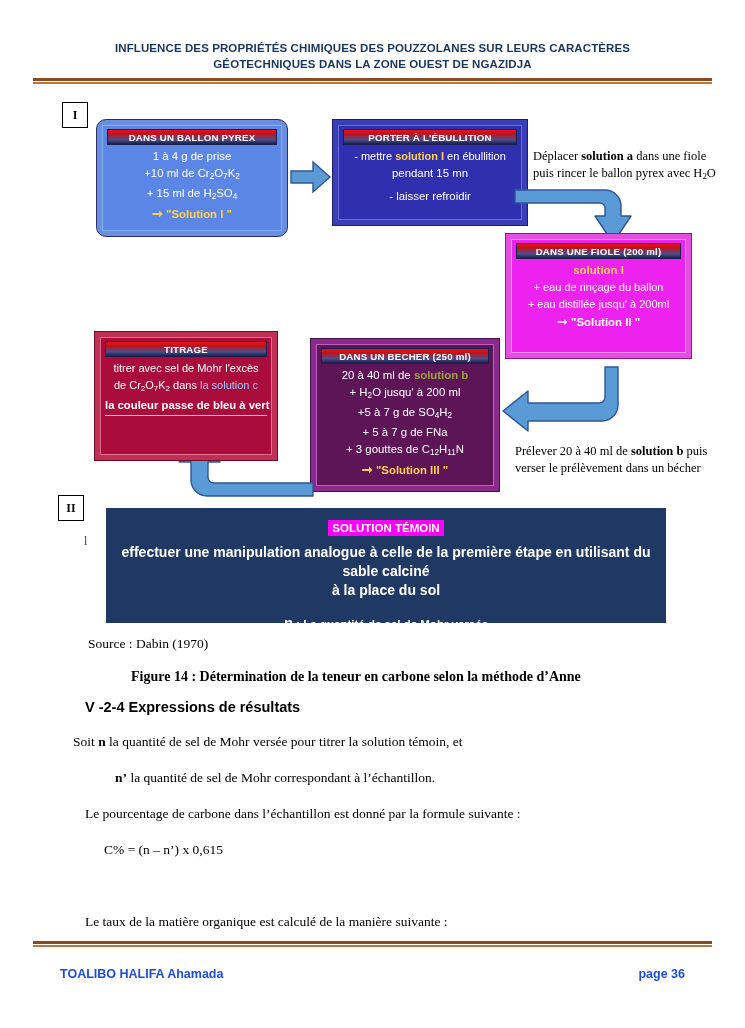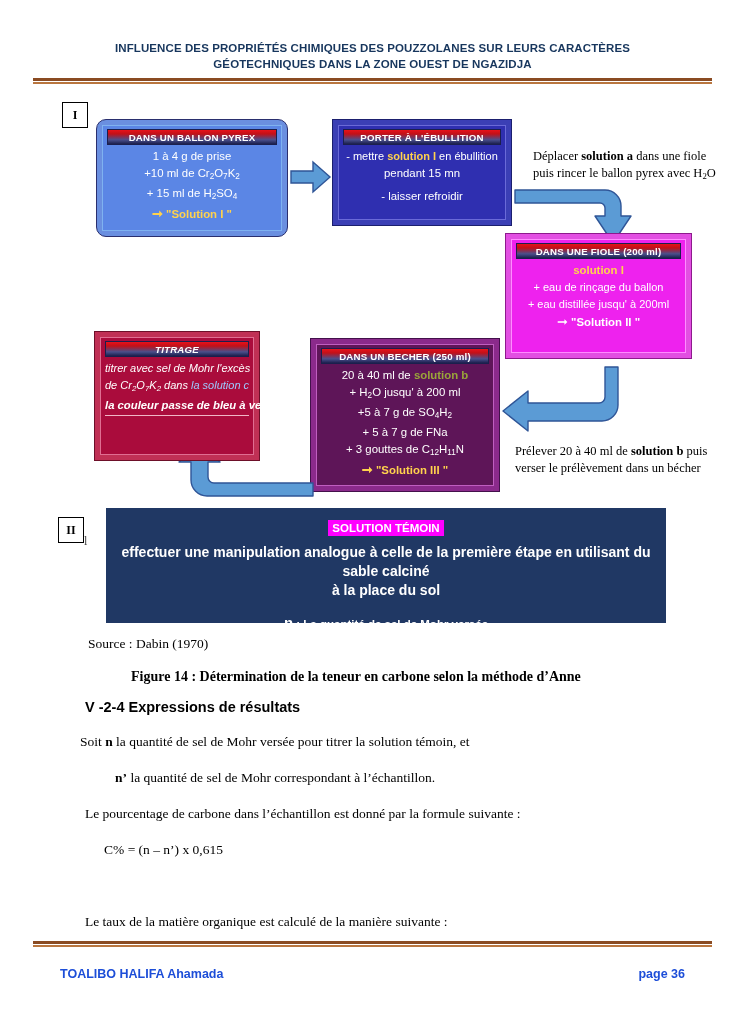--- a/index.html
+++ b/index.html
@@ -216,21 +216,21 @@
 </div>
 <div class="rule-top" style="top:78px">
   <div class="r1"></div>
     <div class="r2"></div>
     <div class="r3"></div>
 </div>
 
 <div class="step-marker" style="top:102px; left:62px;">
   <span>I</span>
 </div>
-<div class="step-marker" style="top:517px; left:58px;text-align:center;">
+<div class="step-marker" style="top:495px; left:58px;text-align:center;">
   <span>II</span>
 </div>
 <div class="tick-mark" style="top:534px; left:84px;">l</div>
 
 <div class="fbox box-blue" style="top:119px; left:96px; width:192px; height:118px;border-radius:10px;">
   <div class="inner">
     <div class="cap">DANS UN BALLON PYREX</div>
     <div class="line">1 à 4 g de prise</div>
     <div class="line">
       <span>+10 ml de Cr</span><sub>2</sub><span>O</span><sub>7</sub><span>K</span><sub>2</sub>
@@ -242,21 +242,21 @@
       <span class="arrow-glyph hl-yellow">➞</span>
       <span class="hl-yellow">"Solution I "</span>
     </div>
   </div>
 </div>
 
 <svg class="arrow" style="top:157px; left:289px;" width="44" height="40" viewBox="0 0 44 40">
   <polygon points="2,14 24,14 24,5 41,20 24,35 24,26 2,26" fill="#5b9bd5" stroke="#2f5597" stroke-width="1.4"></polygon>
 </svg>
 
-<div class="fbox box-darkblue" style="top:119px; left:332px; width:180px; height:107px;">
+<div class="fbox box-darkblue" style="top:119px; left:332px; width:196px; height:107px;">
   <div class="inner">
     <div class="cap">PORTER À L'ÉBULLITION</div>
     <div class="line" style="font-size:11px;">
       <span>- mettre </span><span class="hl-yellow">solution</span><span class="hl-yellow"> I</span><span> en ébullition</span>
     </div>
     <div class="line">pendant 15 mn</div>
     <div class="line" style="margin-top:6px;">- laisser refroidir</div>
   </div>
 </div>
 
@@ -311,21 +311,21 @@
       <span class="arrow-glyph hl-yellow">➞</span>
       <span class="hl-yellow">"Solution III "</span>
     </div>
   </div>
 </div>
 
 <svg class="arrow" style="top:440px; left:175px;" width="140" height="58" viewBox="0 0 140 58">
   <path d="M138,56 L32,56 A16,16 0 0 1 16,40 L16,22 L4,22 L25,2 L45,22 L33,22 L33,37 A6,6 0 0 0 39,43 L138,43 Z" fill="#5b9bd5" stroke="#2f5597" stroke-width="1.4" stroke-linejoin="round"></path>
 </svg>
 
-<div class="fbox box-crimson" style="top:331px; left:94px; width:166px; height:130px;font-style:italic;">
+<div class="fbox box-crimson" style="top:331px; left:94px; width:184px; height:130px;">
   <div class="inner">
     <div class="cap">TITRAGE</div>
     <div class="line" style="font-size:11px;">titrer avec sel de Mohr l'excès</div>
     <div class="line" style="font-size:11px;">
       <span>de Cr</span><sub>2</sub><span>O</span><sub>7</sub><span>K</span><sub>2</sub><span> dans </span><span class="hl-lblue">la solution c</span>
     </div>
     <div class="line underline-row" style="font-size:11.3px; font-weight:bold;">la couleur passe de bleu à vert</div>
   </div>
 </div>
 
@@ -339,21 +339,21 @@
     <span class="big">n</span><span> : La quantité de sel de Mohr versée</span>
   </div>
 </div>
 
 <div class="txt" style="top:635px; left:88px;">Source : Dabin (1970)</div>
 
 <div class="caption" style="top:669px; left:131px;">Figure 14 : Détermination de la teneur en carbone selon la méthode d’Anne</div>
 
 <div class="txt sans-bold" style="top:698px; left:85px;">V -2-4 Expressions de résultats</div>
 
-<div class="txt" style="top:733px; left:80px;">
+<div class="txt" style="top:733px; left:73px;">
   <span>Soit  </span><b>n</b><span>  la quantité de sel de Mohr versée pour titrer la solution témoin, et</span>
 </div>
 
 <div class="txt" style="top:769px; left:115px;">
   <b>n’</b><span> la quantité de sel de Mohr correspondant à l’échantillon.</span>
 </div>
 
 <div class="txt" style="top:805px; left:85px;">Le pourcentage de carbone dans l’échantillon est donné par la formule suivante :</div>
 
 <div class="txt" style="top:841px; left:104px;">C% = (n – n’) x 0,615</div>

